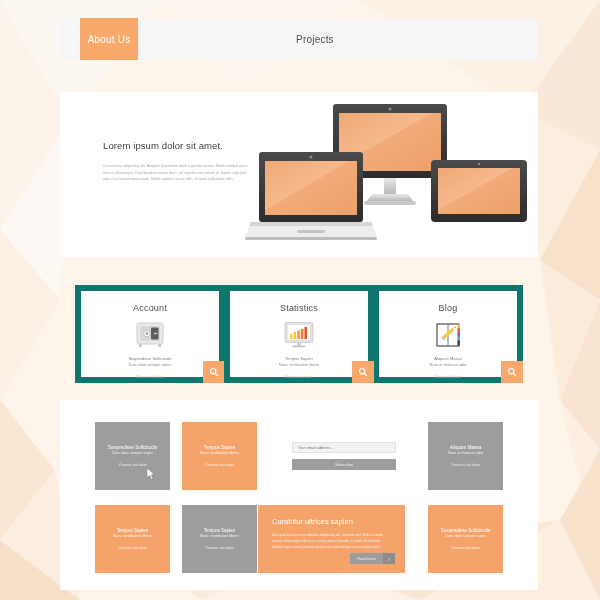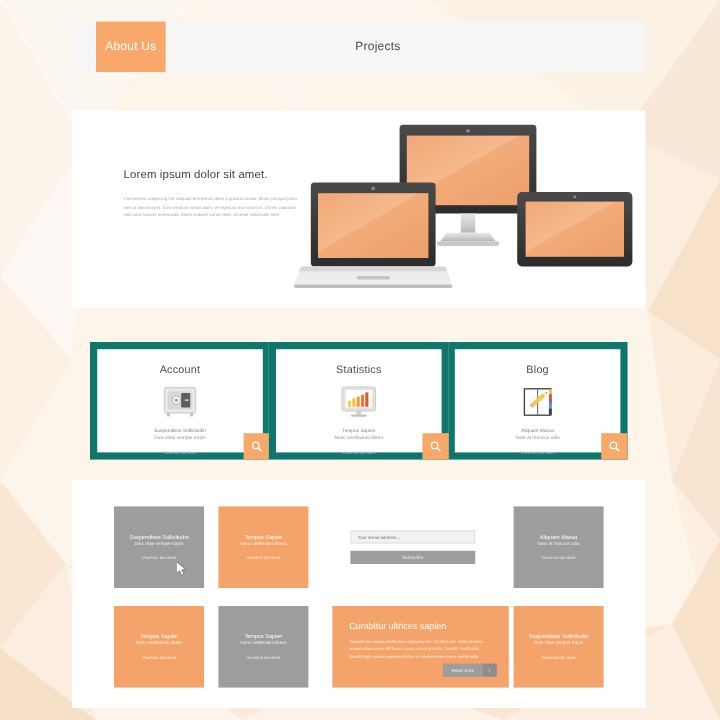--- a/index.html
+++ b/index.html
@@ -337,21 +337,21 @@
     </div>
 
     <div class="tile gray" style="left:122px; top:105px; width:75px; height:68px;">
       <div class="tile-inner">
         <div class="t1">Tempus Sapien</div>
         <div class="t2">Nunc vestibulum libero</div>
         <div class="t3">Vivamus dui diam</div>
       </div>
     </div>
 
-    <div class="tile promo" style="left:217px; top:105px; width:147px; height:68px;">
+    <div class="tile promo" style="left:198px; top:105px; width:147px; height:68px;">
       <div class="promo-title">Curabitur ultrices sapien</div>
       <div class="promo-body">Sed quis leo cursus vestibulum adipiscing elit. Ut tortor sed. Nulla ut lorem laoreet ullamcorper elit fusce cursus ornare gravida. Curabit. Vestibulum blandit turpis cursus posuere dictum id condimentum a eros mattis nulla.</div>
       <div class="promo-btn">
         <div class="lbl">Read more</div>
         <div class="arw">›</div>
       </div>
     </div>
 
     <div class="tile orange" style="left:368px; top:105px; width:75px; height:68px;">
       <div class="tile-inner">

